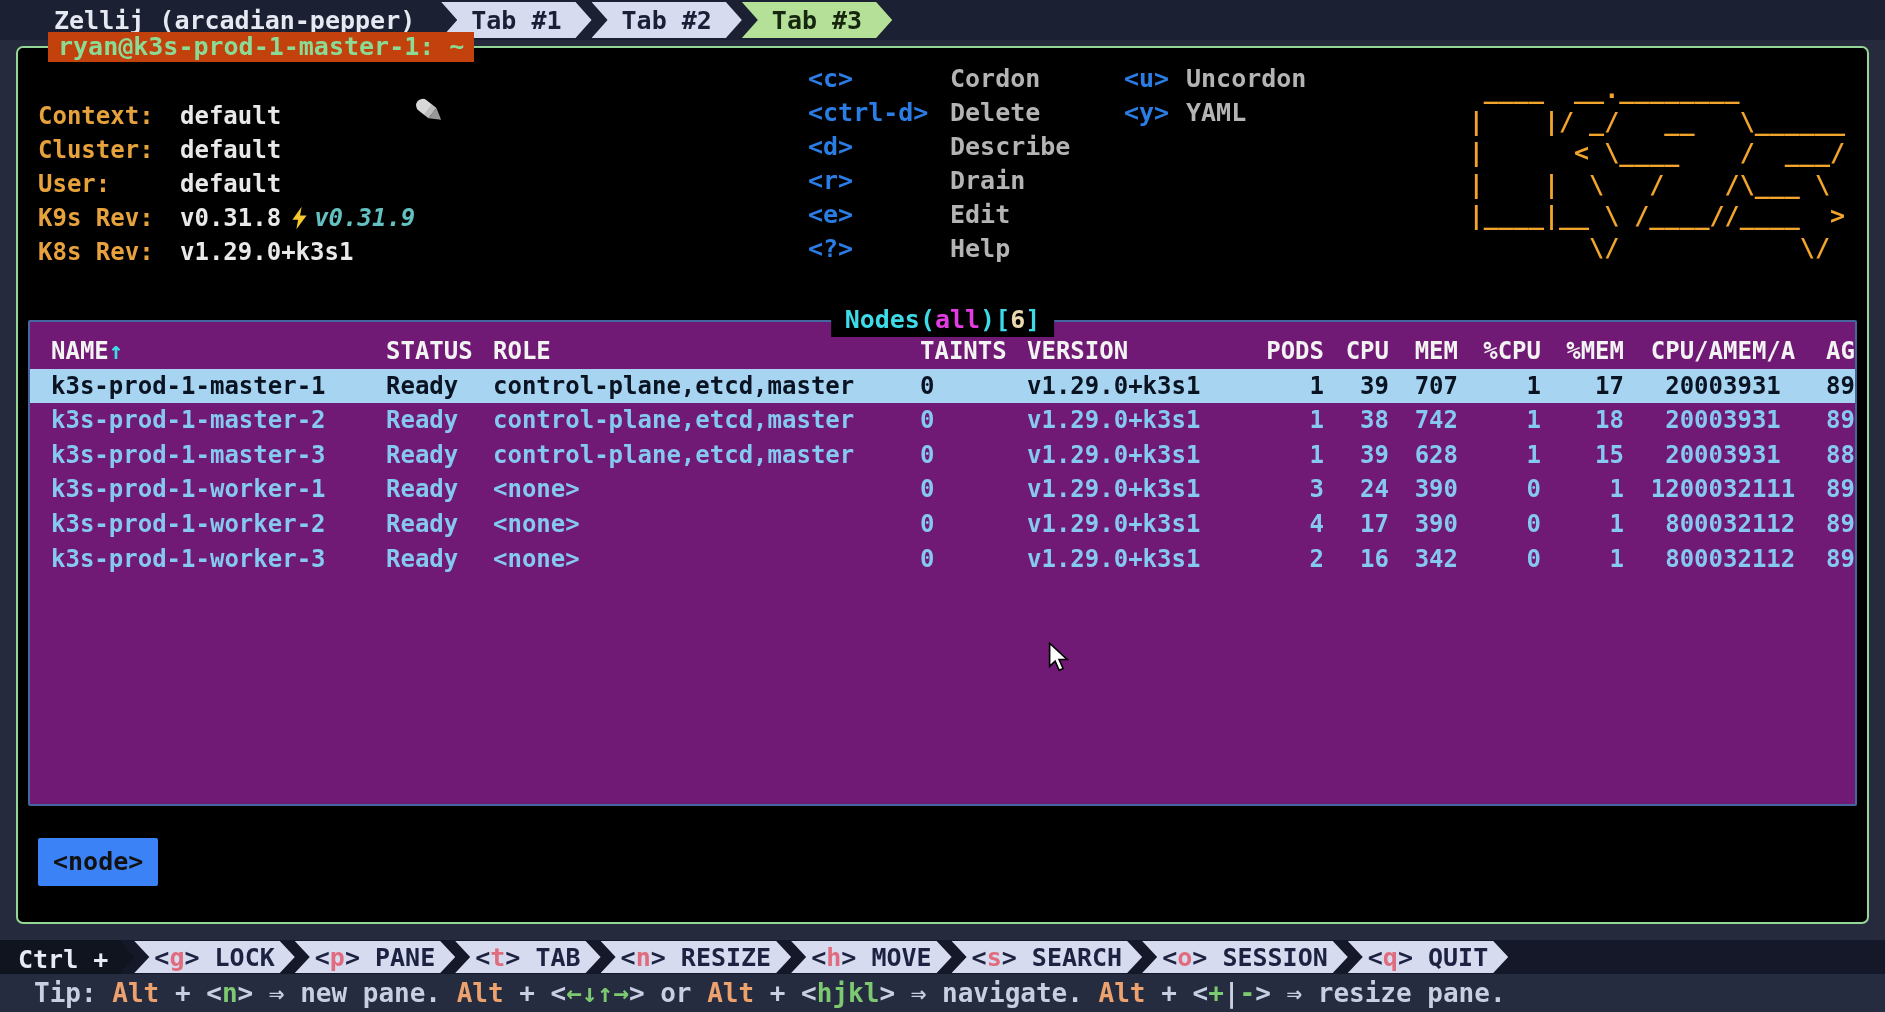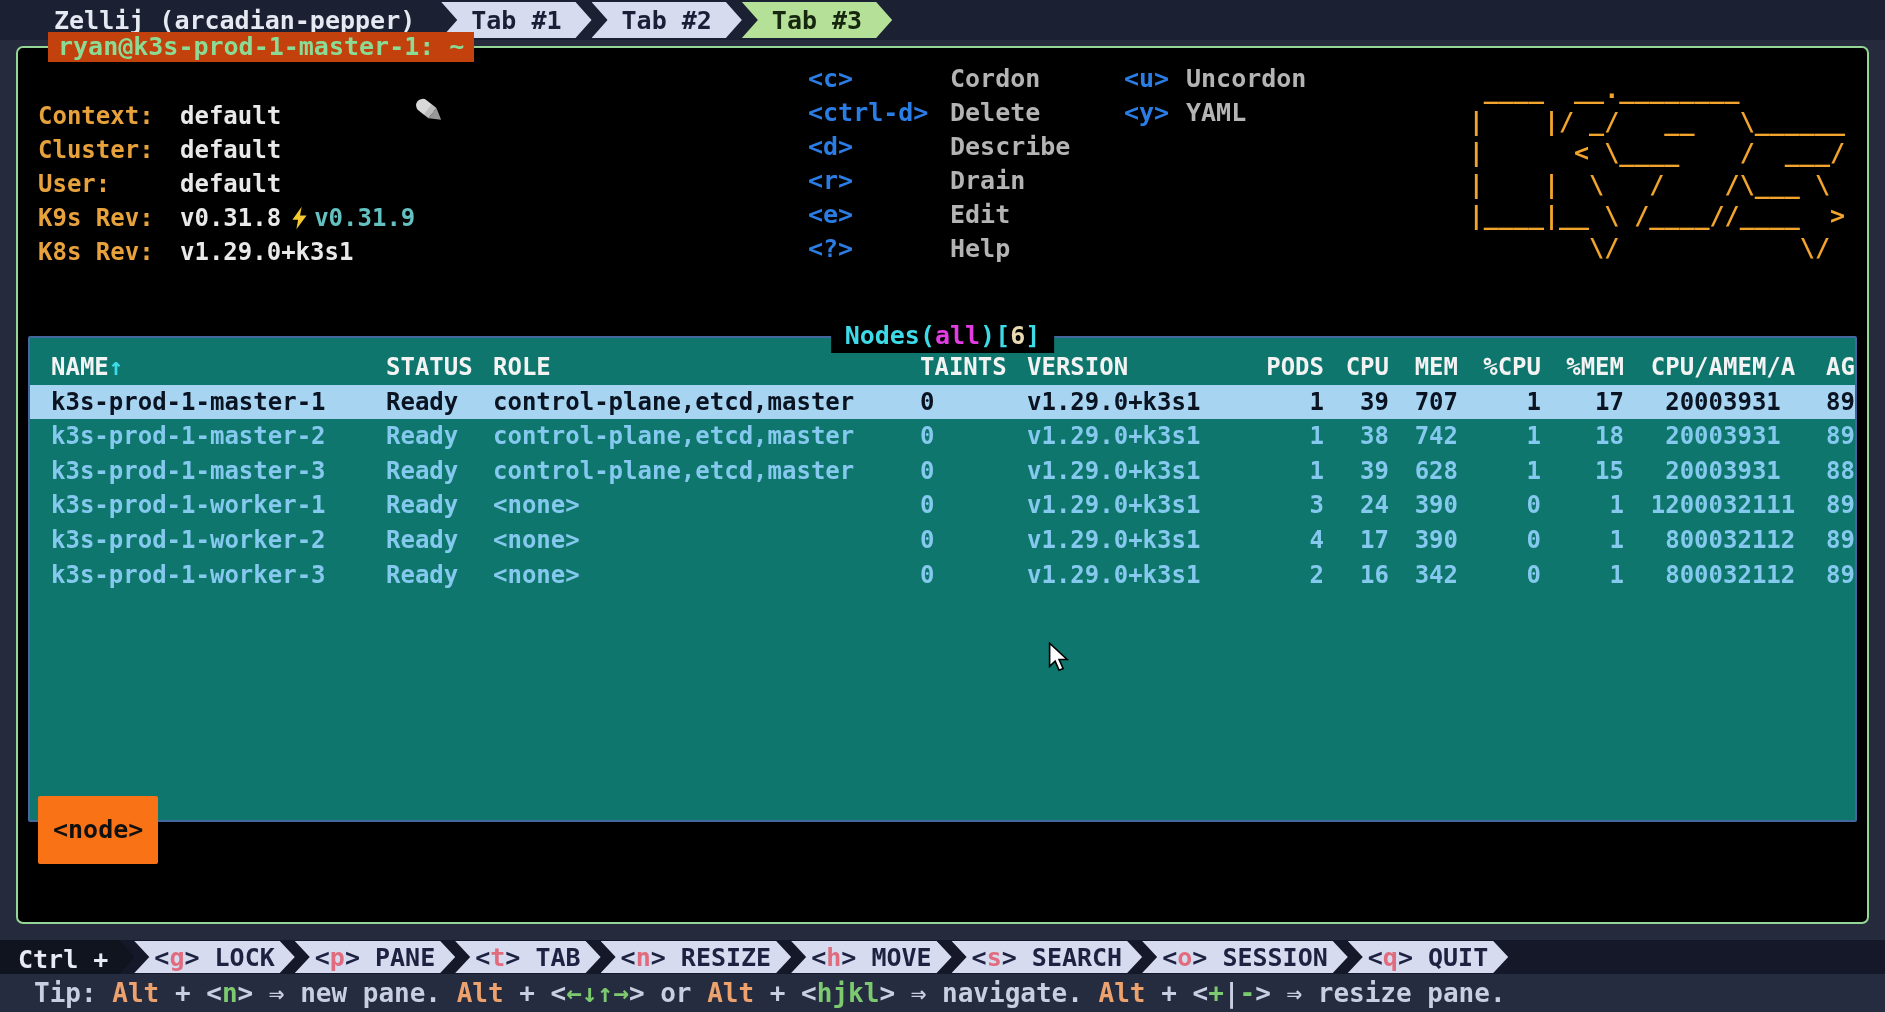--- a/index.html
+++ b/index.html
@@ -38,42 +38,42 @@
     color:#8cdb95; font-size:25px; line-height:30px; white-space:pre;
   }
 
   
   .info { position:absolute; left:20px; top:14px; font-size:24px; line-height:34px;margin-top:37px; }
   .info-row { white-space:pre; display:flex; align-items:center; height:34px; }
   .info-label { display:inline-block; width:142px; color:#e8a23c; }
   .info-value { color:#e9e9e9; }
   .info-upgrade { display:inline-flex; align-items:center; margin-left:10px; }
   .info-upgrade svg { margin-right:6px; }
-  .upgrade-ver { color:#63c1c1; }
+  .upgrade-ver { color:#63c1c1;font-style:italic; }
   .crayon { margin-left:14px; }
 
   .hotkeys { position:absolute; top:14px; font-size:25px; line-height:34px; }
   .hotkeys.col1 { left:790px; }
   .hotkeys.col2 { left:1106px; }
   .hk-row { display:flex; height:34px; }
   .hk-key { color:#2a7de4; }
   .col1 .hk-key { width:142px; }
   .col2 .hk-key { width:62px; }
   .hk-action { color:#b4b4b4; }
 
   .logo {
     position:absolute; top:26px; right:22px;
     color:#f2a42c; font-size:25px; line-height:31.5px;
     white-space:pre; text-align:left;
   }
 
   
   .table-panel {
-    position:absolute; left:10px; right:10px; top:288px; height:486px;
-    border:2px solid #44679f; border-radius:2px; background:#0f766e;
+    position:absolute; left:10px; right:10px; top:272px; height:486px;
+    border:2px solid #44679f; border-radius:2px; background:#701a75;
   }
   .table-title {
     position:absolute; top:-19px; left:50%; transform:translateX(-50%);
     background:#000; padding:0 14px; font-size:25px; line-height:34px; white-space:pre;
   }
   .tt-cyan { color:#3ddbe8; } .tt-magenta { color:#e23ce2; } .tt-count { color:#ead9b0; }
 
   .tbl { margin-top:12px; font-size:24px; line-height:34.6px; }
   .trow { white-space:nowrap; padding-left:21px; height:34.6px; }
   .trow span { display:inline-block; overflow:hidden; vertical-align:top; }
@@ -83,23 +83,23 @@
   .row.row--selected { background:#a7d5f1; color:#0a1322; }
   .c-name{width:335px}.c-status{width:107px}.c-role{width:427px}.c-taints{width:107px}
   .c-version{width:200px}
   .c-pods{width:97px;text-align:right}.c-cpu{width:65px;text-align:right}
   .c-mem{width:69px;text-align:right}.c-pcpu{width:83px;text-align:right}
   .c-pmem{width:83px;text-align:right}.c-cpua{width:99px;text-align:right}
   .c-mema{width:98px;text-align:left}.c-age{width:34px;text-align:right}
 
   
   .crumb {
-    position:absolute; left:20px; top:748px;
-    background:#f97316; color:#111; font-size:25px; line-height:36px;
-    padding:16px 15px; border-radius:2px; white-space:pre;
+    position:absolute; left:20px; top:790px;
+    background:#3b82f6; color:#111; font-size:25px; line-height:36px;
+    padding:6px 15px; border-radius:2px; white-space:pre;
   }
 
   
   .keybar {
     position:absolute; left:0; right:0; top:940px; height:34px;
     background:#141828; display:flex; align-items:center;
   }
   .seg {
     height:32px; display:flex; align-items:center; font-size:25px;
     background:#d7dbf0; color:#1c2240; padding:0 20px;

